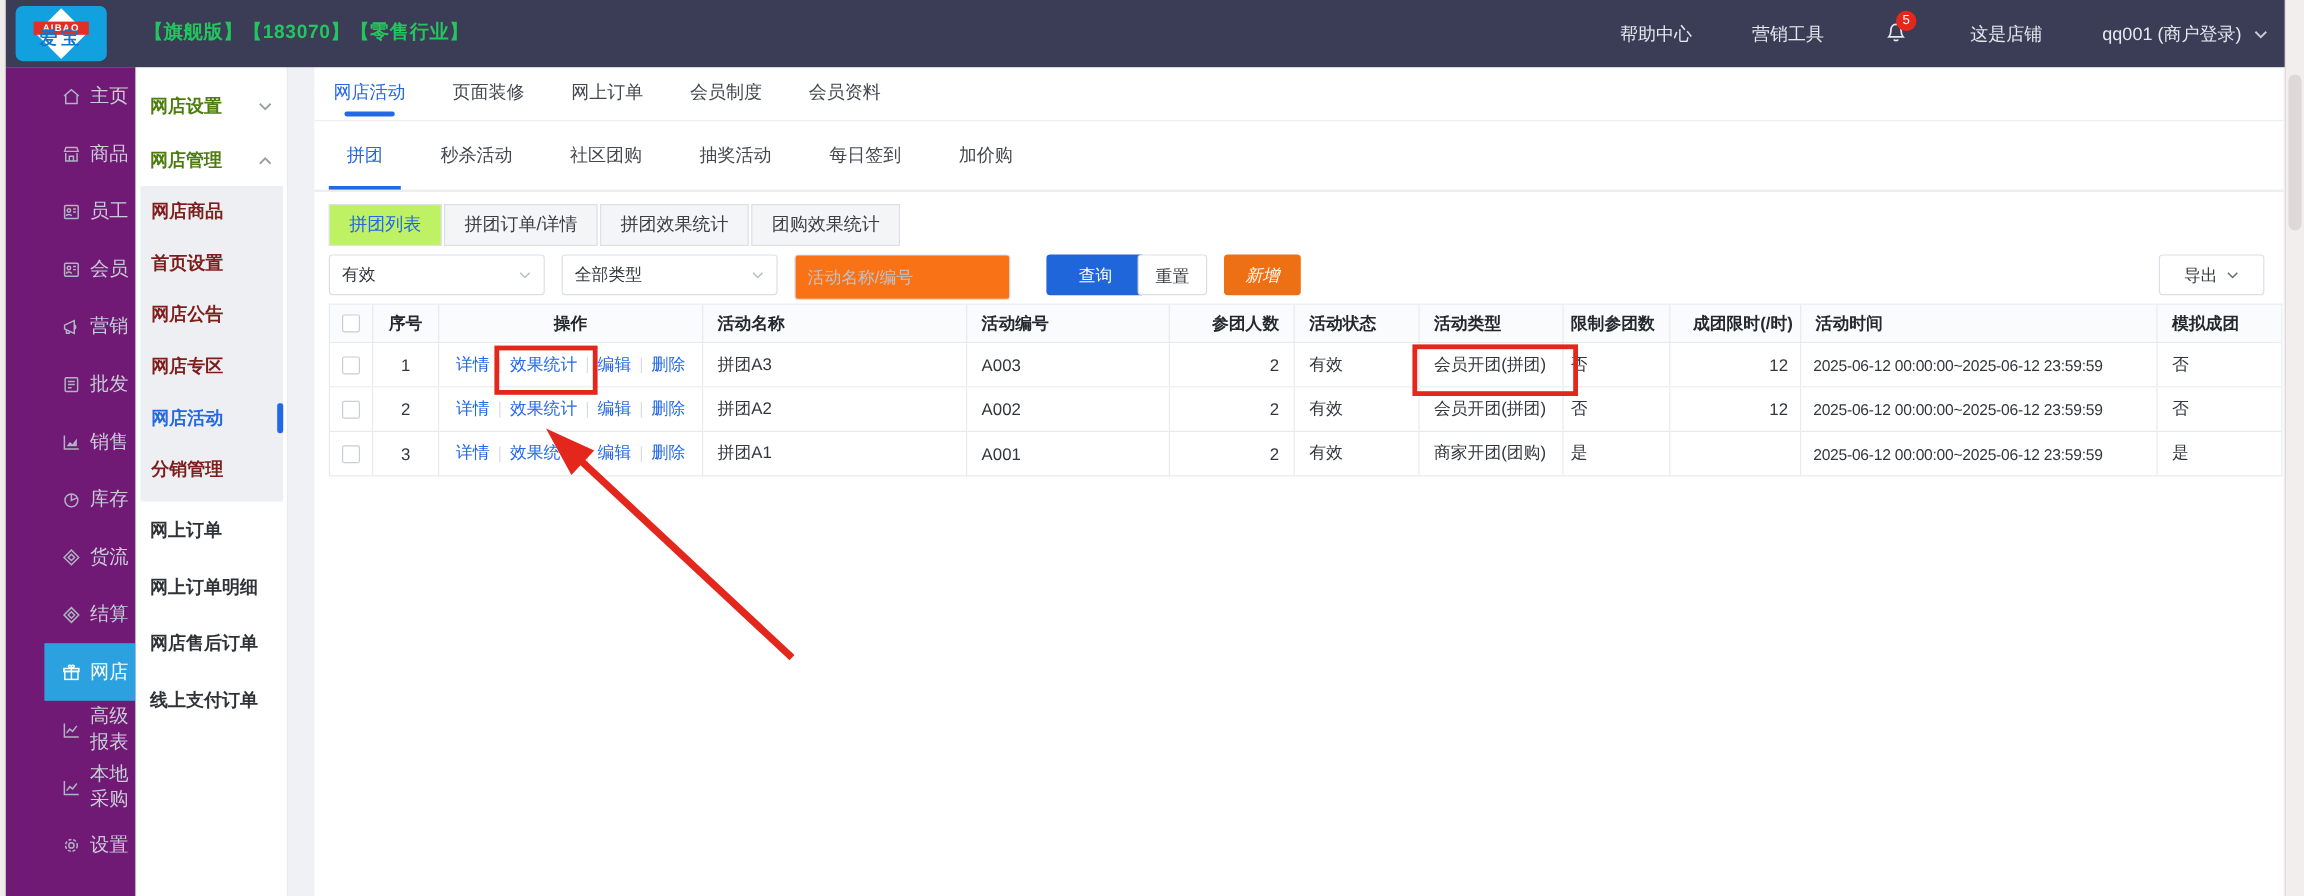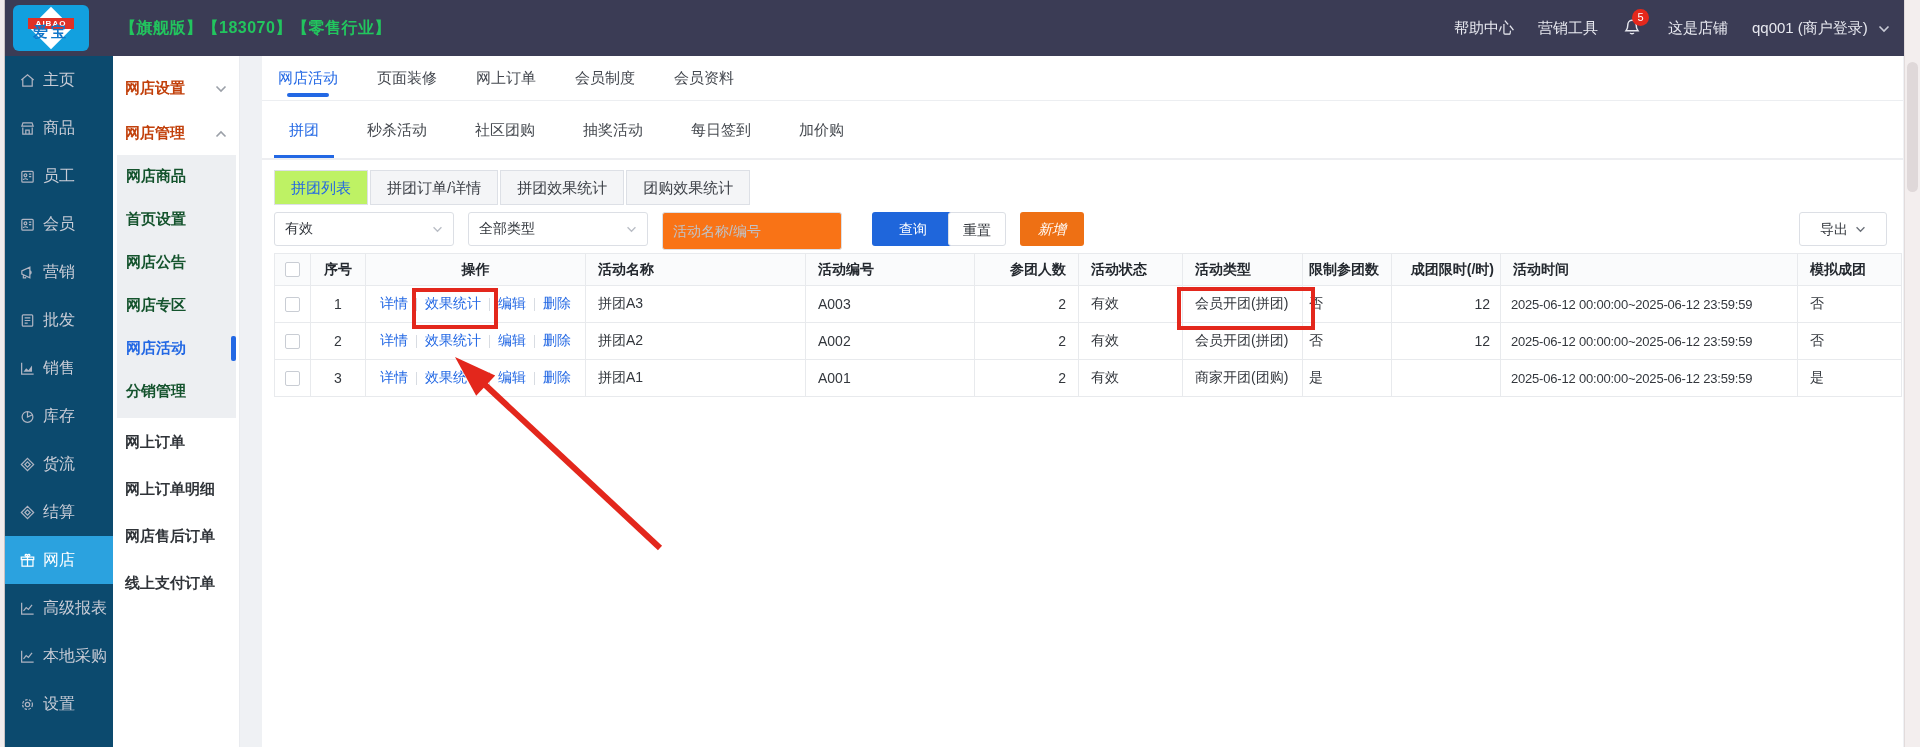--- a/index.html
+++ b/index.html
@@ -12,41 +12,41 @@
   .edge-right .thumb { position:absolute; left:2px; top:62px; width:11px; height:130px; background:#DFD8D9; border-radius:6px; }
 
   
   .topbar { position:absolute; left:0; top:0; width:1920px; height:56px; background:#3B3C55; z-index:40; }
   .logo { position:absolute; left:13px; top:5px; width:76px; height:46px; background:#12A0DF; border-radius:6px; overflow:hidden; }
   .logo .diamond { position:absolute; left:50%; top:50%; width:30px; height:30px; background:#FFFFFF; transform:translate(-50%,-50%) rotate(45deg); }
   .logo .band { position:absolute; left:50%; top:13px; transform:translateX(-50%); width:46px; height:11px; background:#E03026; color:#fff;
     font-size:8px; font-weight:bold; text-align:center; line-height:11px; letter-spacing:1px; }
   .logo .cn { position:absolute; left:50%; top:18px; transform:translateX(-50%); color:#1076C8; font-size:15px; font-weight:bold; white-space:nowrap; letter-spacing:3px; }
   .topbar-title { position:absolute; left:120px; top:0; height:56px; line-height:56px; color:#22c55e; font-size:16px; font-weight:bold; letter-spacing:.5px; }
-  .topbar-right { position:absolute; right:30px; top:0; height:56px; display:flex; align-items:center; gap:24px; color:#E7E8EF; font-size:15px; }
+  .topbar-right { position:absolute; right:30px; top:0; height:56px; display:flex; align-items:center; gap:50px; color:#E7E8EF; font-size:15px; }
   .topbar-right .titem { cursor:pointer; white-space:nowrap; }
   .bell-wrap { position:relative; width:22px; height:24px; }
   .badge { position:absolute; top:-7px; left:10px; min-width:17px; height:17px; border-radius:9px; background:#E5281C; color:#fff;
     font-size:11px; line-height:17px; text-align:center; padding:0 3px; }
   .chev-small { display:inline-block; margin-left:6px; }
 
   
-  .sidebar { position:absolute; left:5px; top:56px; width:108px; height:691px; background:#0c4a6e; z-index:30; }
+  .sidebar { position:absolute; left:5px; top:56px; width:108px; height:691px; background:#701a75; z-index:30;padding-left:32px; }
   .side-item { height:48px; display:flex; align-items:center; padding-left:14px; gap:7px; color:#C9CCD6; font-size:16px; cursor:pointer; }
   .side-item svg { flex:0 0 auto; color:#AFB4C2; }
   .side-item.active { background:#2BA2DF; color:#FFFFFF; }
   .side-item.active svg { color:#FFFFFF; }
 
   
   .subside { position:absolute; left:113px; top:56px; width:127px; height:691px; background:#FFFFFF; border-right:1px solid #E9EBEF; z-index:30; }
-  .group-h { height:45px; display:flex; align-items:center; padding:0 12px; font-size:15px; font-weight:bold; color:#c2410c; cursor:pointer; }
+  .group-h { height:45px; display:flex; align-items:center; padding:0 12px; font-size:15px; font-weight:bold; color:#4d7c0f; cursor:pointer; }
   .group-h .gchev { margin-left:auto; color:#9BA0A8; }
   .group-h.g1 { margin-top:10px; }
   .submenu { position:absolute; left:4px; top:99px; width:119px; height:263px; background:#EDEFF2; }
-  .sub-item { height:43px; display:flex; align-items:center; padding-left:9px; font-size:15px; font-weight:600; color:#14532d; cursor:pointer; position:relative; }
+  .sub-item { height:43px; display:flex; align-items:center; padding-left:9px; font-size:15px; font-weight:600; color:#7f1d1d; cursor:pointer; position:relative; }
   .sub-item.active { color:#2368E4; }
   .sub-item.active .bar { position:absolute; right:0; top:9px; width:5px; height:25px; background:#2368E4; border-radius:2px; }
   .plain-items { position:absolute; left:0; top:363px; width:127px; }
   .plain-item { height:47px; display:flex; align-items:center; padding-left:12px; font-size:15px; font-weight:bold; color:#2F3338; cursor:pointer; }
 
   
   .panel { position:absolute; left:262px; top:56px; width:1641px; height:691px; background:#FFFFFF; z-index:10; }
   .tabs-row { position:absolute; left:0; top:0; width:100%; height:45px; border-bottom:1px solid #ECEEF1; display:flex; padding-left:16px; }
   .tab { position:relative; line-height:44px; font-size:15px; color:#43474E; margin-right:39px; cursor:pointer; white-space:nowrap; }
   .tab.active { color:#2368E4; }

